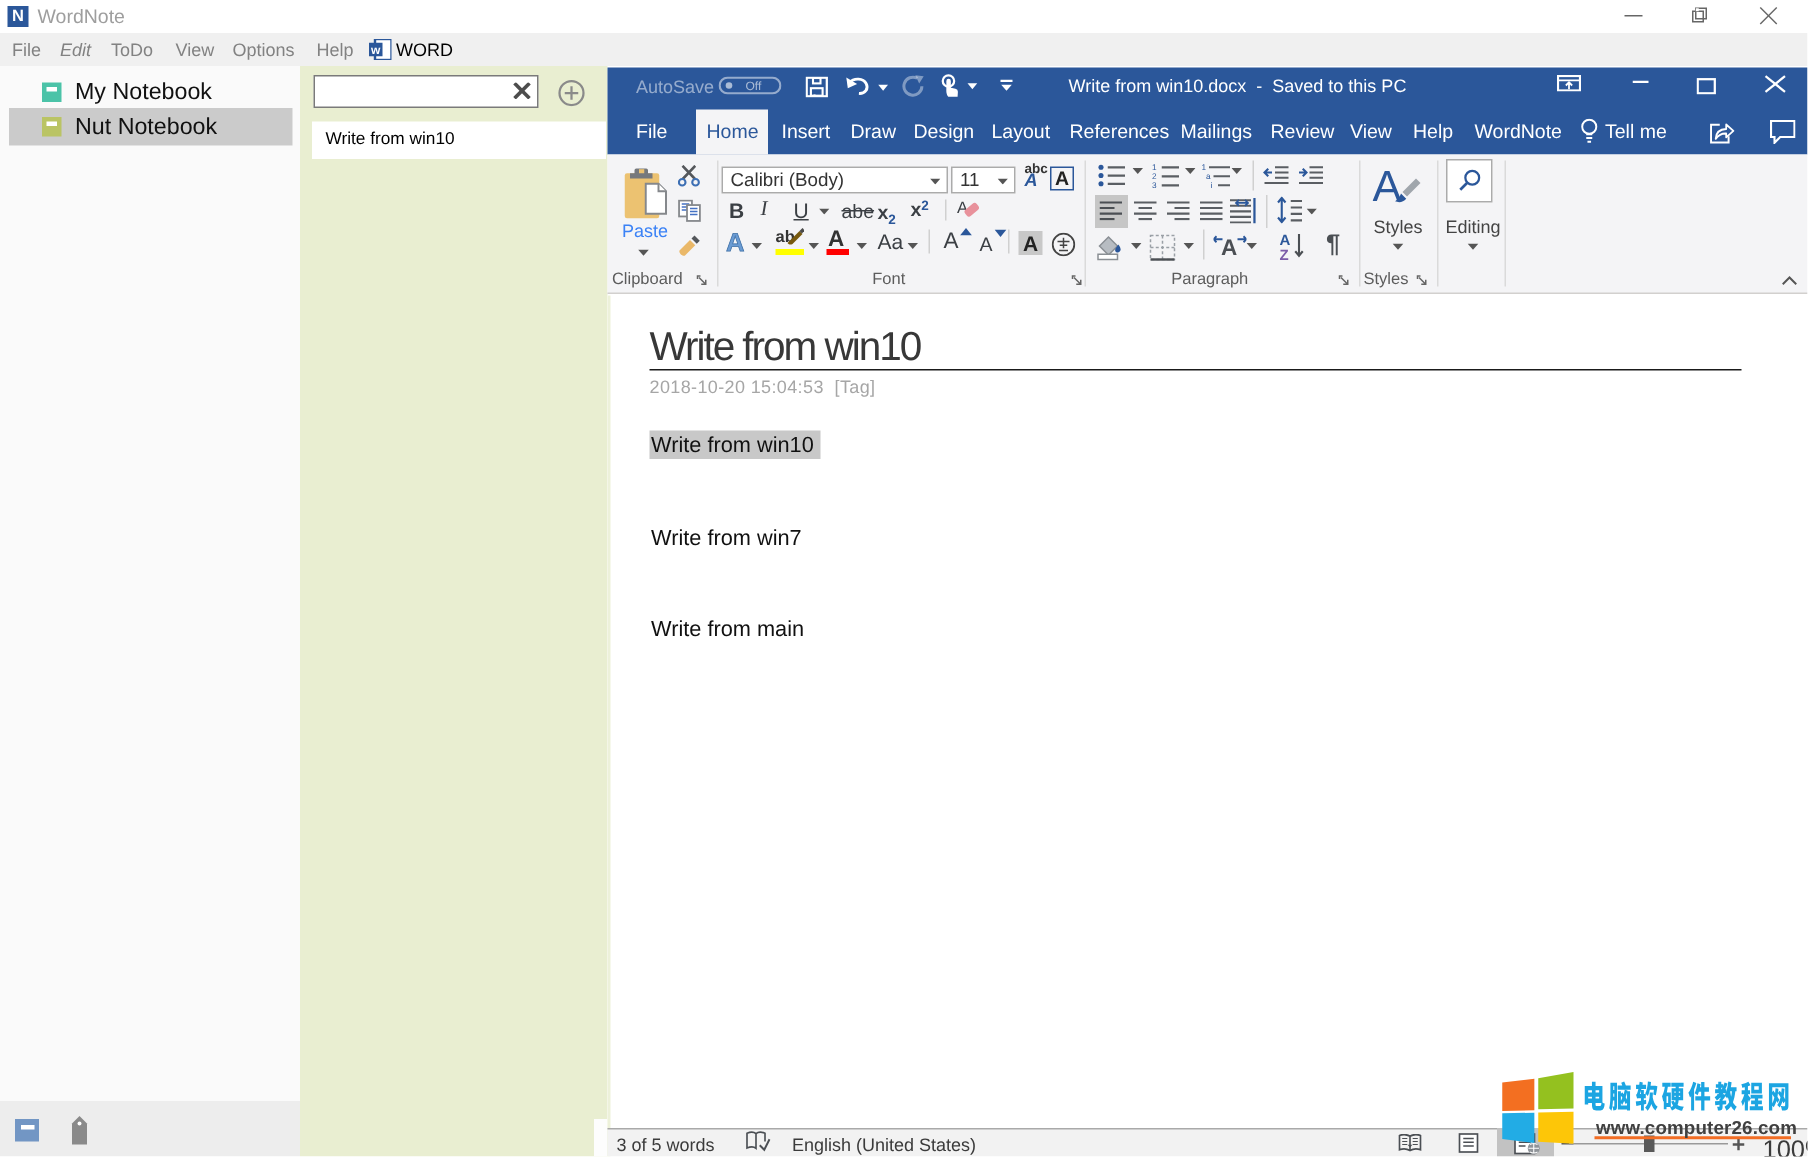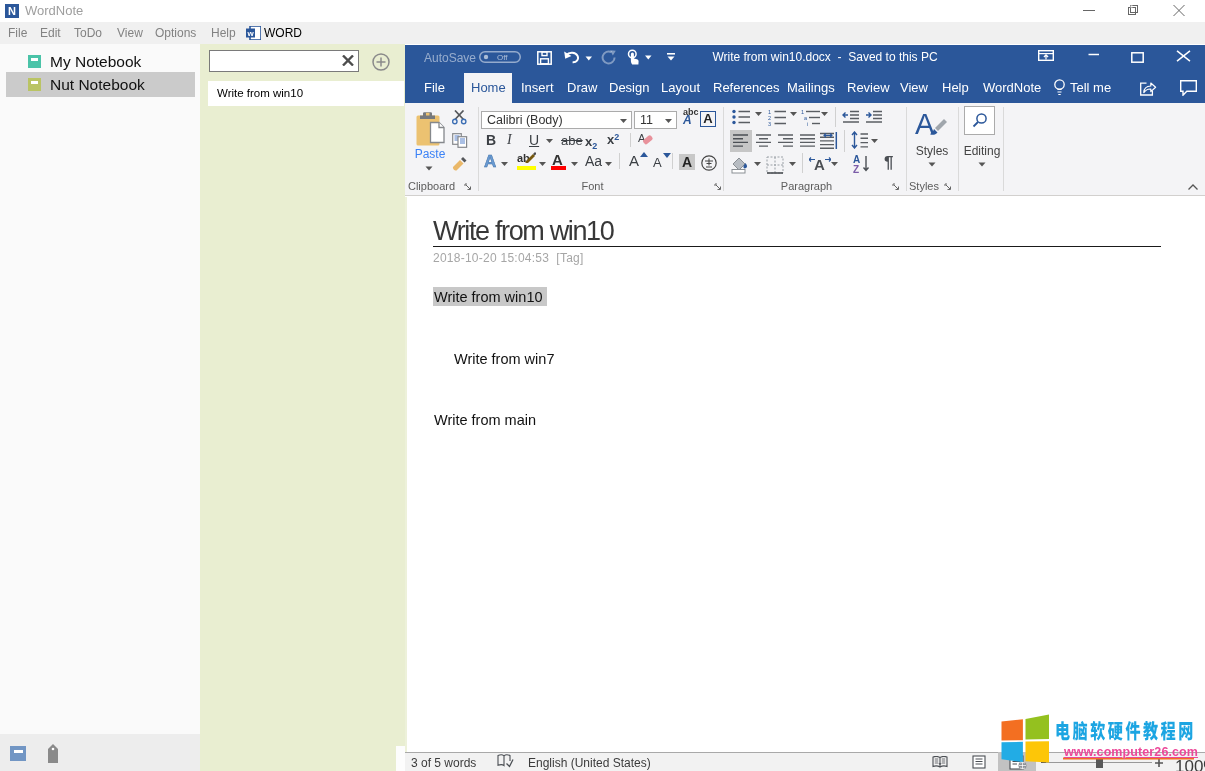--- a/index.html
+++ b/index.html
@@ -18,21 +18,21 @@
  <rect x="50.5" y="7.5" width="7" height="7" fill="none" stroke="#666"></rect>
  <rect x="52.5" y="5.5" width="7" height="7" fill="none" stroke="#666"></rect>
  <path d="M54.5 7.5h-2v-2h2z" fill="#fff" stroke="none"></path>
  <line x1="95.5" y1="5" x2="106.5" y2="16" stroke="#666"></line>
  <line x1="106.5" y1="5" x2="95.5" y2="16" stroke="#666"></line>
 </svg>
 
 <div class="a" style="left:0;top:22px;width:1205px;height:22px;background:#f0f0f0;"></div>
 <div class="a" style="left:0;top:22px;width:1205px;height:22px;font-size:12px;color:#828282;line-height:22px;">
  <span class="a" style="left:8px;">File</span>
- <span class="a" style="left:40px;">Edit</span>
+ <span class="a" style="left:40px;font-style:italic;">Edit</span>
  <span class="a" style="left:74px;">ToDo</span>
  <span class="a" style="left:117px;">View</span>
  <span class="a" style="left:155px;">Options</span>
  <span class="a" style="left:211px;">Help</span>
  <span class="a" style="left:264px;color:#000;">WORD</span>
 </div>
 <svg class="a" style="left:246px;top:26px;" width="15" height="14" viewBox="0 0 15 14">
  <rect x="4" y="0" width="11" height="14" fill="#fff" stroke="#2b579a" stroke-width="1.6"></rect>
  <rect x="0" y="2.5" width="9" height="9" fill="#2b579a"></rect>
  <text x="4.5" y="10" font-size="8" fill="#fff" font-weight="bold" text-anchor="middle" font-family="Liberation Sans">w</text>
@@ -390,21 +390,21 @@
       <path d="M0.5 0.5 h7 l-3.5 4 z" fill="#555"></path>
     </svg>
 </div>
 
 <div class="a" style="left:405px;top:197px;width:800px;height:556px;background:#fff;"></div>
 <div class="a" style="left:433px;top:216px;font-size:27px;color:#383838;font-weight:400;letter-spacing:-1.35px;">Write from win10</div>
 <div class="a" style="left:433px;top:246px;width:728px;height:1.4px;background:#1a1a1a;"></div>
 <div class="a" style="left:433px;top:251px;font-size:12px;color:#a6a6a6;letter-spacing:0.25px;">2018-10-20 15:04:53&nbsp; [Tag]</div>
 <div class="a" style="left:433px;top:287px;width:114px;height:19px;background:#c8c8c8;"></div>
 <div class="a" style="left:434px;top:289px;font-size:14.5px;color:#111;">Write from win10</div>
-<div class="a" style="left:434px;top:351px;font-size:14.5px;color:#111;margin-left:20px;">Write from win7</div>
+<div class="a" style="left:434px;top:351px;font-size:14.5px;color:#111;">Write from win7</div>
 <div class="a" style="left:434px;top:412px;font-size:14.5px;color:#111;">Write from main</div>
 <div class="a" style="left:405px;top:197px;width:2px;height:574px;background:#edf1da;"></div>
 
 <div class="a" style="left:405px;top:752px;width:800px;height:19px;background:#f2f2f2;border-top:1px solid #a9a9a9;box-sizing:border-box;"></div>
 <div id="status-content">
 <div class="a" style="left:411px;top:756px;font-size:12px;color:#3b3b3b;">3 of 5 words</div>
 <svg class="a" style="left:497px;top:754px;" width="17" height="14" viewBox="0 0 17 14">
  <path d="M1 1.5 C3.5 0.5 5.5 0.5 7 1.8 V11.5 C5.5 10.3 3.5 10.3 1 11.3 Z" fill="none" stroke="#4b4f54" stroke-width="1.1"></path>
  <path d="M7 1.8 C8.5 0.5 10.5 0.5 13 1.5 V7" fill="none" stroke="#4b4f54" stroke-width="1.1"></path>
  <path d="M9.5 9.5 L12.5 12.5 L16 5.5" fill="none" stroke="#4b4f54" stroke-width="1.3"></path>
@@ -439,14 +439,14 @@
 <svg class="a" style="left:1000px;top:712px;" width="205px" height="59px" viewBox="0 0 205 59">
  <path d="M1.5 9.6 L22.9 7.2 L22.9 28.2 L1.5 28.6 Z" fill="#f36f21"></path>
  <path d="M25.5 6.9 L49 2.6 L49 27 L25.5 27.5 Z" fill="#94c11f"></path>
  <path d="M1.5 30.2 L22.9 29.8 L22.9 50 L1.5 47.3 Z" fill="#22ace5"></path>
  <path d="M25.5 29.6 L49 29.2 L49 50.5 L25.5 49.2 Z" fill="#fdc608"></path>
  <g transform="translate(55,26.5)">
         <path d="M6.3 -7.4V-6.1H3.8V-7.4ZM8.7 -7.4H11.1V-6.1H8.7ZM6.3 -10.2H3.8V-11.6H6.3ZM8.7 -10.2V-11.6H11.1V-10.2ZM1.5 -14.5V-2.1H3.8V-3.2H6.3V-2.8C6.3 0.8 6.9 1.8 9.2 1.8C9.7 1.8 11.3 1.8 11.9 1.8C13.8 1.8 14.5 0.5 14.8 -2.8C14.4 -2.9 13.8 -3.2 13.3 -3.5V-14.5H8.7V-17.3H6.3V-14.5ZM12.6 -3.2C12.5 -1.6 12.3 -1.2 11.6 -1.2C11.3 -1.2 9.9 -1.2 9.5 -1.2C8.7 -1.2 8.7 -1.4 8.7 -2.7V-3.2Z M26.6 -6.6C26.3 -5.9 26.0 -5.2 25.6 -4.6V-8.2C25.9 -7.7 26.3 -7.1 26.6 -6.6ZM27.8 -4.5C28.2 -3.7 28.6 -3.0 28.8 -2.4L29.7 -3.4V-1.5H25.6V-3.2C25.9 -2.7 26.2 -2.2 26.4 -1.9C26.9 -2.6 27.4 -3.5 27.8 -4.5ZM23.6 -11.0V1.2H29.7V1.9H31.7V-11.0H29.9L30.0 -11.5L28.2 -12.0C28.0 -11.0 27.7 -10.0 27.5 -9.0L26.5 -10.4L25.6 -9.4V-11.0ZM28.8 -7.0C29.1 -8.1 29.5 -9.2 29.7 -10.4V-5.3C29.5 -5.8 29.1 -6.4 28.8 -7.0ZM25.8 -16.6C26.0 -16.1 26.3 -15.4 26.5 -14.8H23.4V-12.0H32.1V-14.8H28.9C28.6 -15.6 28.2 -16.7 27.8 -17.5ZM21.2 -14.4V-11.9H20.5V-14.4ZM18.6 -16.7V-9.2C18.6 -6.3 18.5 -2.3 17.8 0.3C18.2 0.6 19.0 1.5 19.3 2.0C19.9 0.2 20.2 -2.4 20.3 -4.9H21.2V-1.1C21.2 -0.8 21.2 -0.8 21.0 -0.8C20.9 -0.8 20.4 -0.8 20.0 -0.8C20.2 -0.1 20.5 1.1 20.5 1.8C21.4 1.8 22.0 1.7 22.5 1.2C22.9 0.8 23.0 0.1 23.0 -1.0V-16.7ZM21.2 -9.5V-7.3H20.5L20.5 -9.2V-9.5Z M43.6 -17.5C43.4 -14.4 42.8 -11.3 41.8 -9.5C42.3 -9.2 43.2 -8.3 43.5 -7.8C44.1 -8.9 44.6 -10.4 44.9 -12.0H47.6C47.5 -10.9 47.3 -9.7 47.2 -8.9L48.9 -8.3C49.3 -9.9 49.7 -12.2 49.9 -14.3L48.5 -14.7L48.2 -14.7H45.4C45.5 -15.4 45.6 -16.2 45.7 -17.1ZM44.8 -10.2V-9.3C44.8 -6.8 44.5 -2.9 41.7 -0.0C42.2 0.4 43.0 1.3 43.4 2.0C44.6 0.7 45.4 -0.9 45.9 -2.5C46.6 -0.6 47.4 0.9 48.7 1.9C49.0 1.1 49.7 0.0 50.1 -0.6C48.3 -1.7 47.3 -4.2 46.8 -7.0C46.8 -7.8 46.9 -8.5 46.9 -9.2V-10.2ZM36.4 -6.1C36.5 -6.3 37.1 -6.4 37.6 -6.4H39.0V-4.6C37.7 -4.4 36.4 -4.2 35.5 -4.1L35.9 -1.1L39.0 -1.8V1.9H40.9V-2.2L42.5 -2.6L42.4 -5.3L40.9 -5.0V-6.4H42.2L42.2 -9.1H40.9V-11.8H39.1L39.3 -12.5H42.4V-15.3H40.0L40.2 -16.9L38.1 -17.4C38.0 -16.7 37.9 -16.0 37.8 -15.3H35.7V-12.5H37.2C37.0 -11.4 36.7 -10.5 36.6 -10.1C36.3 -9.2 36.1 -8.7 35.7 -8.6C35.9 -7.9 36.3 -6.6 36.4 -6.1ZM39.0 -11.3V-9.1H38.3C38.5 -9.8 38.8 -10.5 39.0 -11.3Z M59.4 -13.0V-5.0H62.0C62.0 -4.4 61.9 -3.8 61.7 -3.3C61.4 -3.7 61.1 -4.1 60.9 -4.7L59.1 -4.1C59.5 -3.1 59.9 -2.1 60.4 -1.4C60.0 -1.0 59.5 -0.7 58.9 -0.5L58.4 -0.4C58.8 0.2 59.4 1.3 59.7 1.9C60.6 1.5 61.4 1.0 62.0 0.3C63.2 1.2 64.6 1.7 66.4 2.0C66.7 1.2 67.2 0.0 67.6 -0.6C65.9 -0.7 64.5 -1.1 63.4 -1.8C63.8 -2.7 64.0 -3.8 64.1 -5.0H67.1V-13.0H64.2V-14.0H67.4V-16.6H59.2V-14.0H62.1V-13.0ZM61.3 -8.0H62.1V-7.1H61.3ZM64.2 -8.0H65.1V-7.1H64.2ZM61.3 -10.8H62.1V-10.0H61.3ZM64.2 -10.8H65.1V-10.0H64.2ZM53.2 -16.6V-14.0H54.9C54.5 -11.5 53.9 -9.2 53.0 -7.6C53.3 -6.8 53.7 -4.8 53.8 -4.0L54.2 -4.7V1.0H56.0V-0.5H58.9L58.9 -10.2H56.2C56.5 -11.5 56.7 -12.7 56.9 -14.0H58.8V-16.6ZM56.0 -7.7H57.1V-3.1H56.0Z M75.2 -7.7V-4.8H79.1V1.9H81.3V-4.8H85.1V-7.7H81.3V-10.7H84.3V-13.6H81.3V-17.2H79.1V-13.6H78.3C78.5 -14.3 78.6 -15.0 78.7 -15.7L76.6 -16.3C76.2 -13.9 75.6 -11.3 74.8 -9.7C75.4 -9.4 76.3 -8.7 76.7 -8.3C77.0 -9.0 77.3 -9.8 77.6 -10.7H79.1V-7.7ZM73.8 -17.4C73.1 -14.5 71.9 -11.7 70.6 -10.0C70.9 -9.2 71.5 -7.6 71.7 -6.8C71.9 -7.1 72.2 -7.5 72.4 -7.9V1.9H74.4V-12.2C75.0 -13.6 75.5 -15.1 75.9 -16.5Z M97.2 -17.5C96.9 -15.0 96.5 -12.6 95.8 -10.7V-12.3H95.2C95.8 -13.5 96.3 -14.8 96.7 -16.2L94.7 -16.9C94.4 -16.0 94.1 -15.1 93.8 -14.3V-15.7H92.5V-17.4H90.5V-15.7H88.9V-13.3H90.5V-12.3H88.4V-9.7H91.1L90.4 -9.0H89.7V-8.3C89.2 -7.8 88.7 -7.4 88.1 -7.0C88.5 -6.5 89.3 -5.3 89.6 -4.8C90.3 -5.3 91.0 -6.0 91.7 -6.7H92.3C92.0 -6.3 91.6 -5.8 91.3 -5.5V-4.5L88.3 -4.3L88.5 -1.7L91.3 -2.0V-0.9C91.3 -0.7 91.2 -0.6 91.0 -0.6C90.9 -0.6 90.2 -0.6 89.7 -0.6C90.0 0.1 90.2 1.1 90.3 1.9C91.3 1.9 92.0 1.9 92.6 1.5C93.2 1.1 93.4 0.4 93.4 -0.8V-2.2L95.8 -2.4V-4.9L93.4 -4.7V-5.1C94.1 -5.9 94.8 -6.8 95.3 -7.7C95.8 -7.2 96.2 -6.6 96.4 -6.2C96.6 -6.5 96.8 -6.9 96.9 -7.2C97.2 -6.0 97.5 -4.9 97.8 -3.8C97.1 -2.5 96.1 -1.4 94.7 -0.7C95.1 -0.0 95.8 1.3 96.0 2.0C97.2 1.2 98.2 0.2 99.0 -1.0C99.6 0.2 100.4 1.2 101.4 2.0C101.7 1.1 102.4 -0.0 102.9 -0.6C101.8 -1.4 101.0 -2.4 100.3 -3.7C101.1 -5.7 101.6 -8.1 101.9 -11.0H102.7V-13.7H98.9C99.1 -14.8 99.3 -15.9 99.4 -17.0ZM93.4 -9.0 93.9 -9.7H95.4C95.2 -9.3 95.0 -8.9 94.8 -8.5L94.3 -9.1L93.9 -9.0ZM92.5 -13.3H93.3L92.8 -12.3H92.5ZM99.6 -11.0C99.5 -9.7 99.3 -8.4 99.1 -7.3C98.8 -8.5 98.6 -9.7 98.4 -11.0Z M114.5 -14.3H117.5V-12.0H114.5ZM112.5 -16.7V-9.5H119.6V-16.7ZM110.6 -17.3C109.4 -16.6 107.6 -16.0 105.9 -15.6C106.2 -15.0 106.4 -14.0 106.5 -13.3C107.0 -13.4 107.6 -13.5 108.2 -13.6V-11.7H106.1V-9.0H107.9C107.4 -7.2 106.6 -5.2 105.8 -4.0C106.2 -3.2 106.6 -2.0 106.8 -1.1C107.3 -2.0 107.7 -3.1 108.2 -4.4V1.9H110.3V-5.5C110.5 -4.9 110.8 -4.2 110.9 -3.8L112.1 -6.1H114.9V-4.8H112.4V-2.3H114.9V-1.0H111.5V1.6H120.3V-1.0H117.1V-2.3H119.6V-4.8H117.1V-6.1H120.0V-8.6H112.1V-6.3C111.7 -6.8 110.6 -8.3 110.3 -8.7V-9.0H111.7V-11.7H110.3V-14.3C110.9 -14.5 111.5 -14.7 112.0 -15.0Z M127.9 -6.8C127.5 -5.3 127.1 -3.9 126.5 -2.8V-9.0C126.9 -8.3 127.4 -7.6 127.9 -6.8ZM132.8 -13.0C132.7 -12.0 132.6 -11.0 132.5 -10.0C132.2 -10.5 131.8 -11.0 131.5 -11.4L130.4 -10.0C130.5 -10.9 130.6 -11.8 130.6 -12.7L128.7 -13.0C128.6 -11.9 128.5 -10.8 128.4 -9.8L127.2 -11.5L126.5 -10.4V-13.6H135.1V-5.5C134.8 -6.1 134.4 -6.8 134.1 -7.5C134.3 -9.1 134.6 -10.8 134.7 -12.7ZM124.3 -16.4V1.9H126.5V-1.4C126.9 -1.1 127.3 -0.7 127.5 -0.4C128.3 -1.5 128.8 -2.9 129.3 -4.5C129.6 -4.0 129.8 -3.6 130.0 -3.2L131.3 -5.3C130.9 -5.9 130.5 -6.7 130.0 -7.4C130.1 -8.1 130.2 -8.9 130.3 -9.6C130.9 -8.8 131.5 -7.9 132.0 -7.0C131.5 -4.8 130.8 -3.0 129.8 -1.8C130.2 -1.4 131.1 -0.6 131.5 -0.2C132.2 -1.3 132.8 -2.7 133.3 -4.4C133.6 -3.8 133.8 -3.3 133.9 -2.8L135.1 -4.3V-1.6C135.1 -1.2 134.9 -1.0 134.6 -1.0C134.3 -1.0 133.1 -1.0 132.2 -1.1C132.5 -0.3 132.9 1.1 133.0 1.9C134.5 1.9 135.5 1.8 136.3 1.3C137.0 0.9 137.3 0.1 137.3 -1.5V-16.4Z" fill="#1ca5e2"></path>
       </g>
  <rect x="63" y="45.5" width="131" height="2" fill="#f26d24"></rect>
 </svg>
-<div class="a" style="left:1064px;top:745px;font-size:12.5px;font-weight:bold;color:#ec4899;letter-spacing:0.1px;text-decoration:underline;">www.computer26.com</div>
+<div class="a" style="left:1064px;top:745px;font-size:12.5px;font-weight:bold;color:#404040;letter-spacing:0.1px;">www.computer26.com</div>
 </div>
 
 </body></html>

